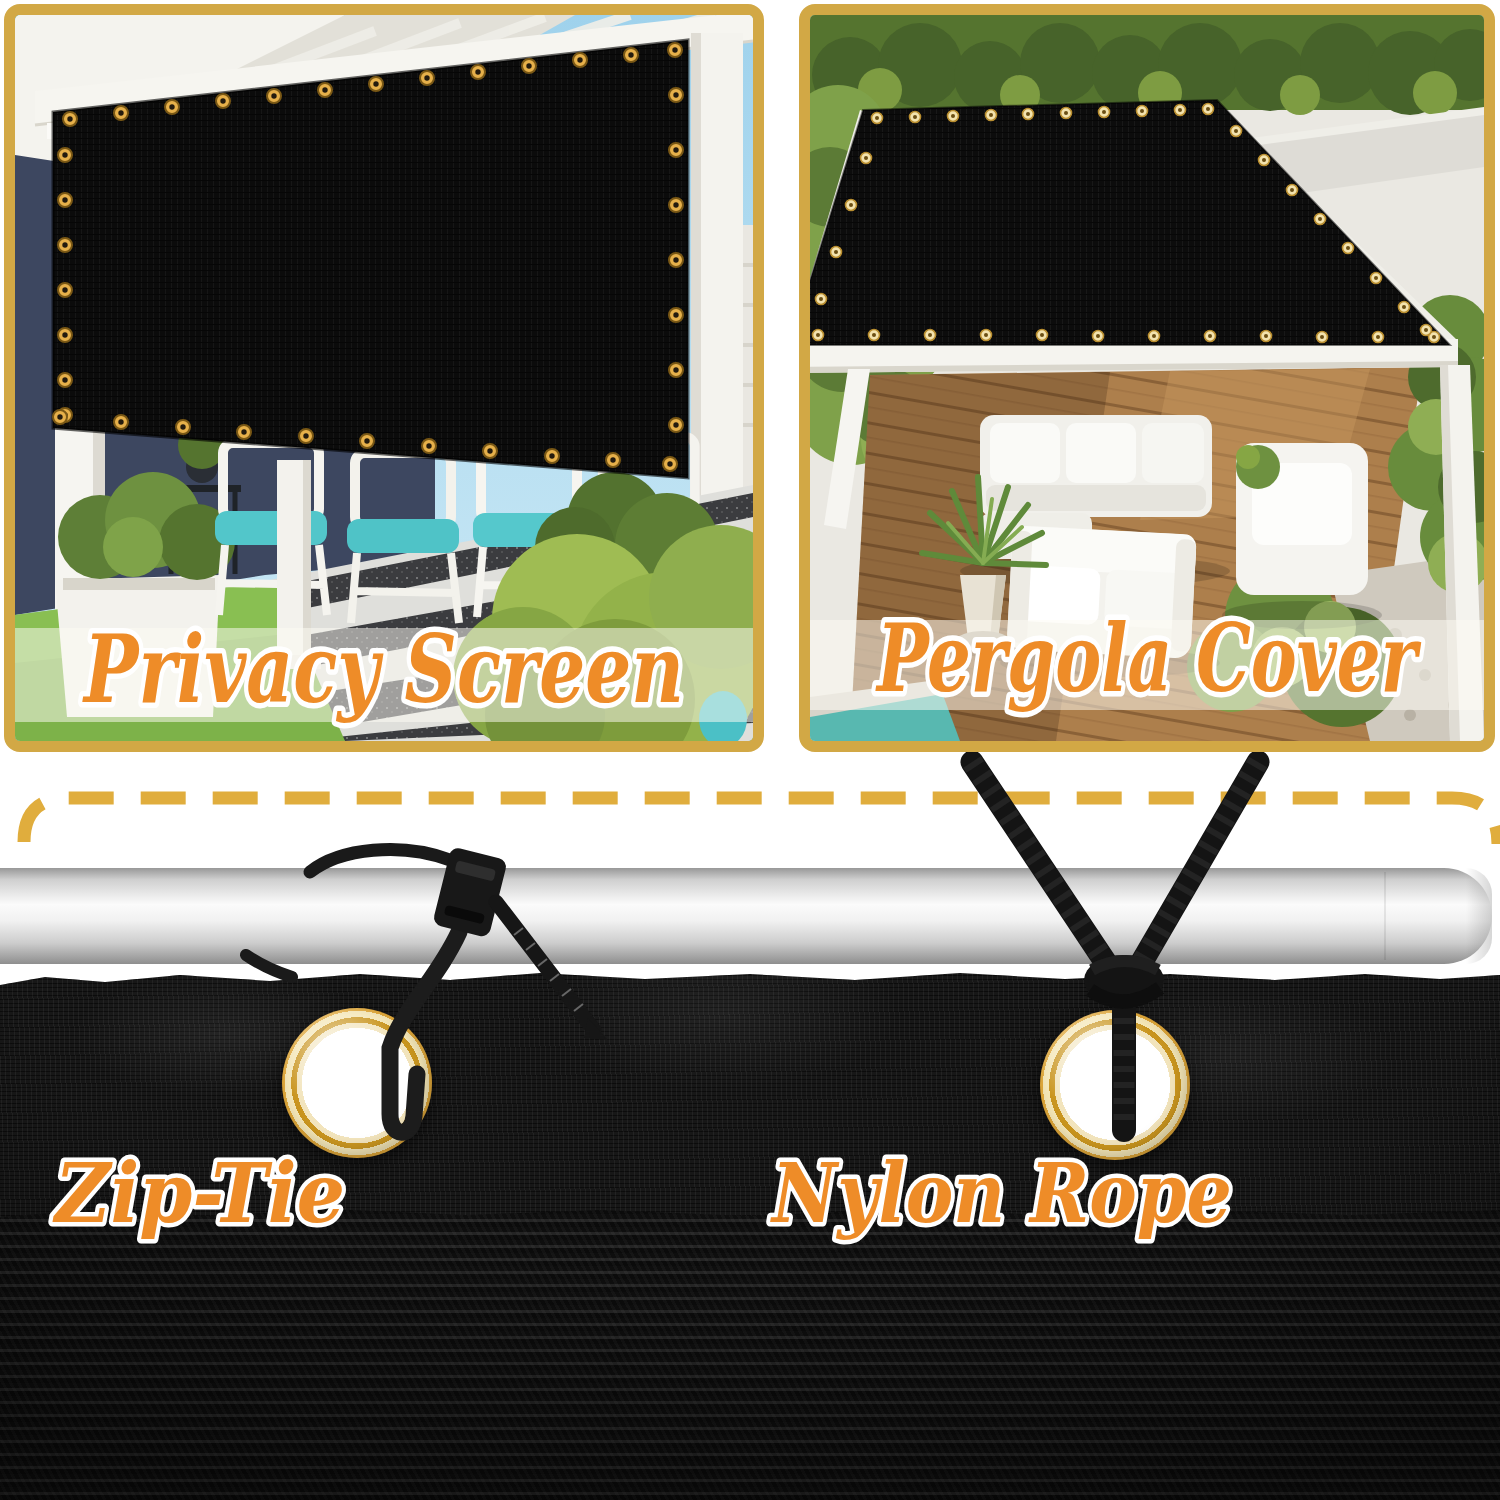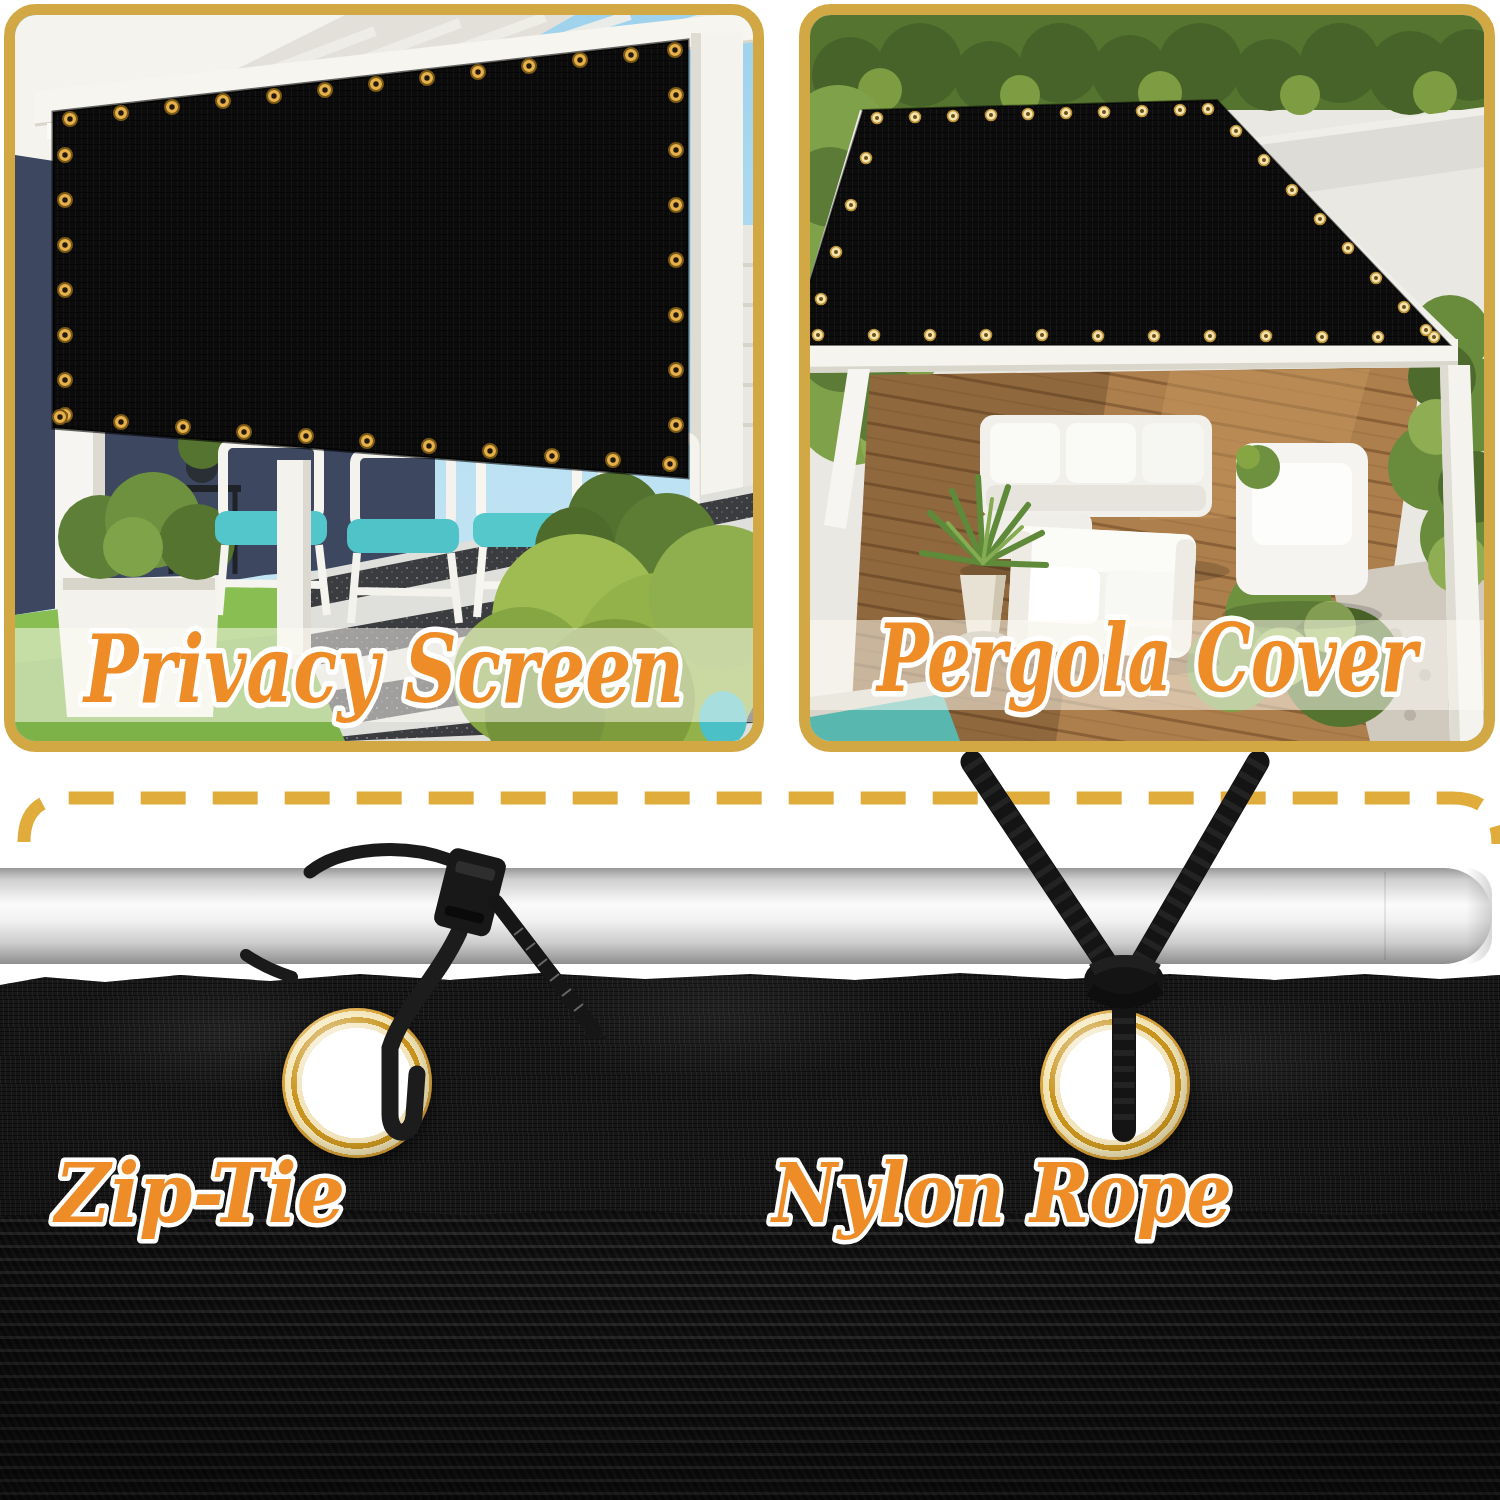--- a/index.html
+++ b/index.html
@@ -1,20 +1,20 @@
 <!DOCTYPE html>
 <html><head>
 <meta charset="utf-8">
 <style>
   html,body{margin:0;padding:0;background:#ffffff;}
   .canvas{position:relative;width:1500px;height:1500px;background:#ffffff;overflow:hidden;
           font-family:"DejaVu Serif", serif;}
 
   
-  .photo-card{position:absolute;top:4px;height:748px;border:11px solid #d2a845;border-radius:32px;
+  .photo-card{position:absolute;top:4px;height:748px;border:11px solid #d2a845;border-radius:16px;
               overflow:hidden;background:#15803d;box-sizing:border-box;
               box-shadow:inset 0 0 0 1px rgba(140,100,20,.35);}
   .photo-card.left{left:4px;width:760px;}
   .photo-card.right{left:799px;width:696px;}
   .photo-card svg.scene{position:absolute;inset:0;display:block;}
 
   .label-band{position:absolute;left:0;right:0;background:rgba(253,251,243,.52);}
   .photo-card.left  .label-band{bottom:19px;height:94px;}
   .photo-card.right .label-band{bottom:31px;height:90px;}
   .label-band svg{position:absolute;inset:0;width:100%;height:100%;overflow:visible;}

